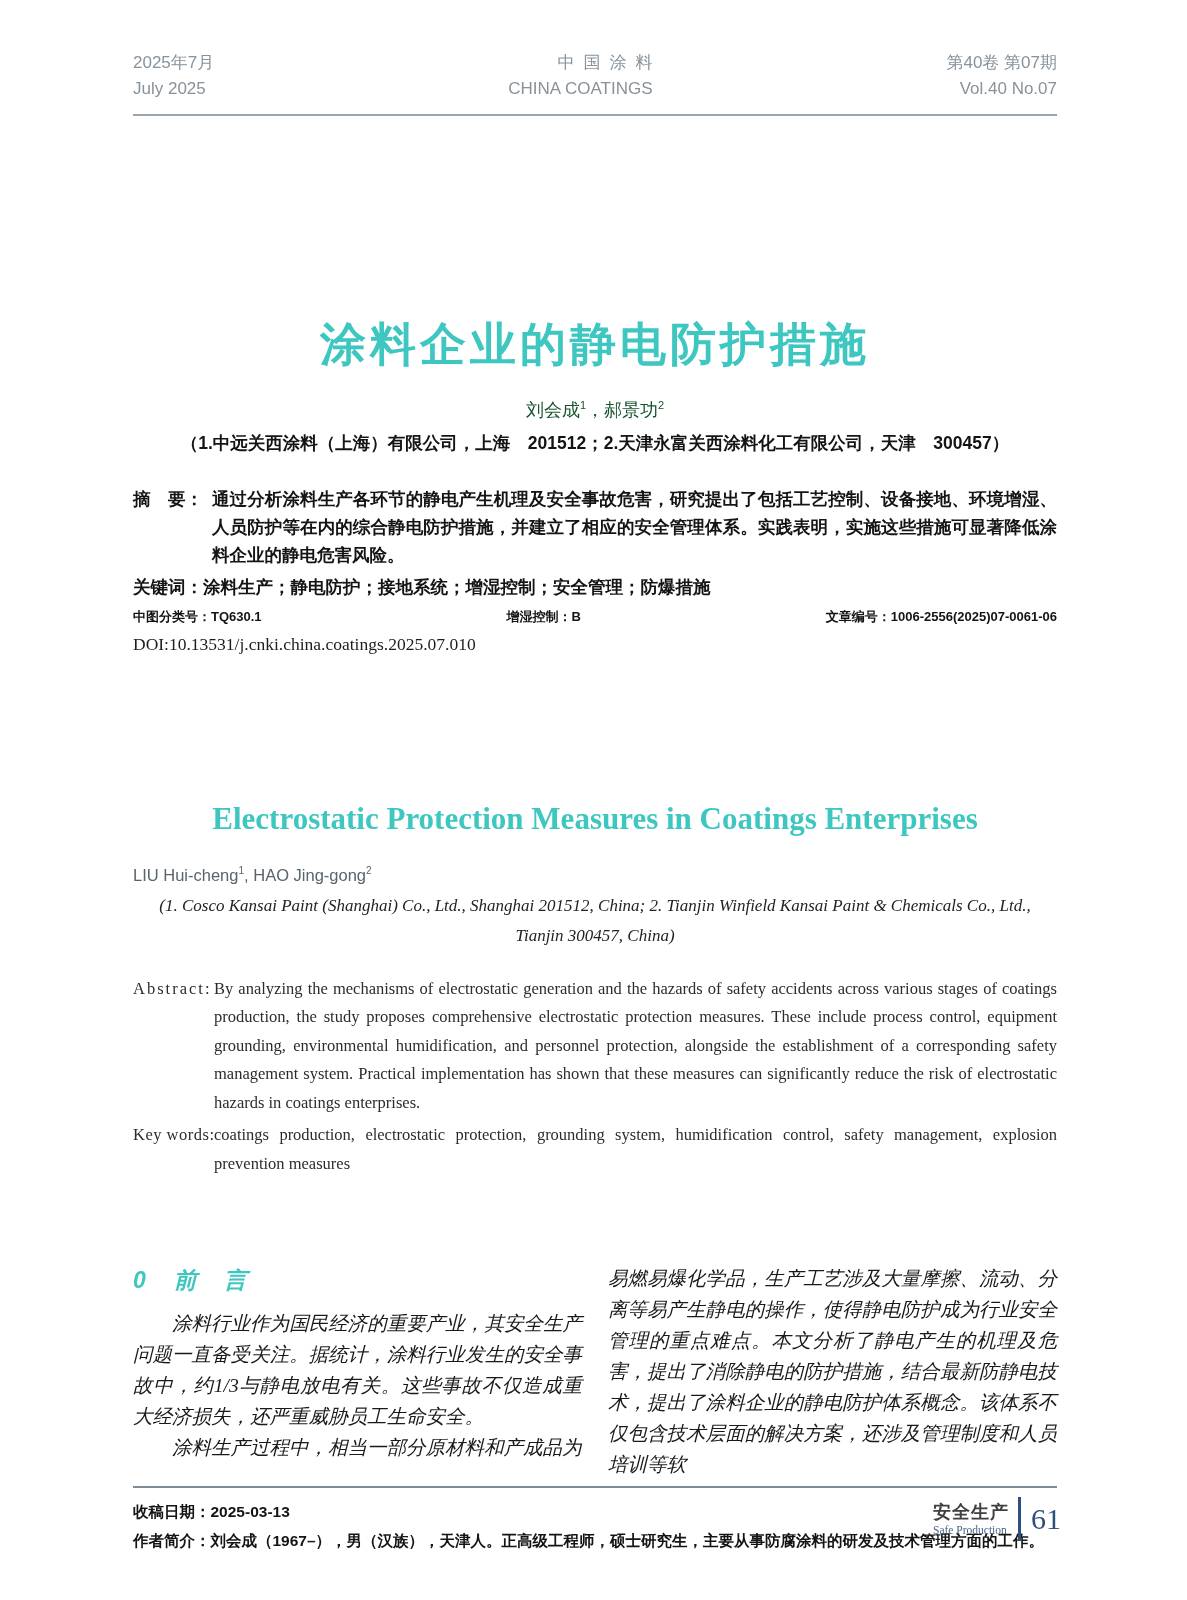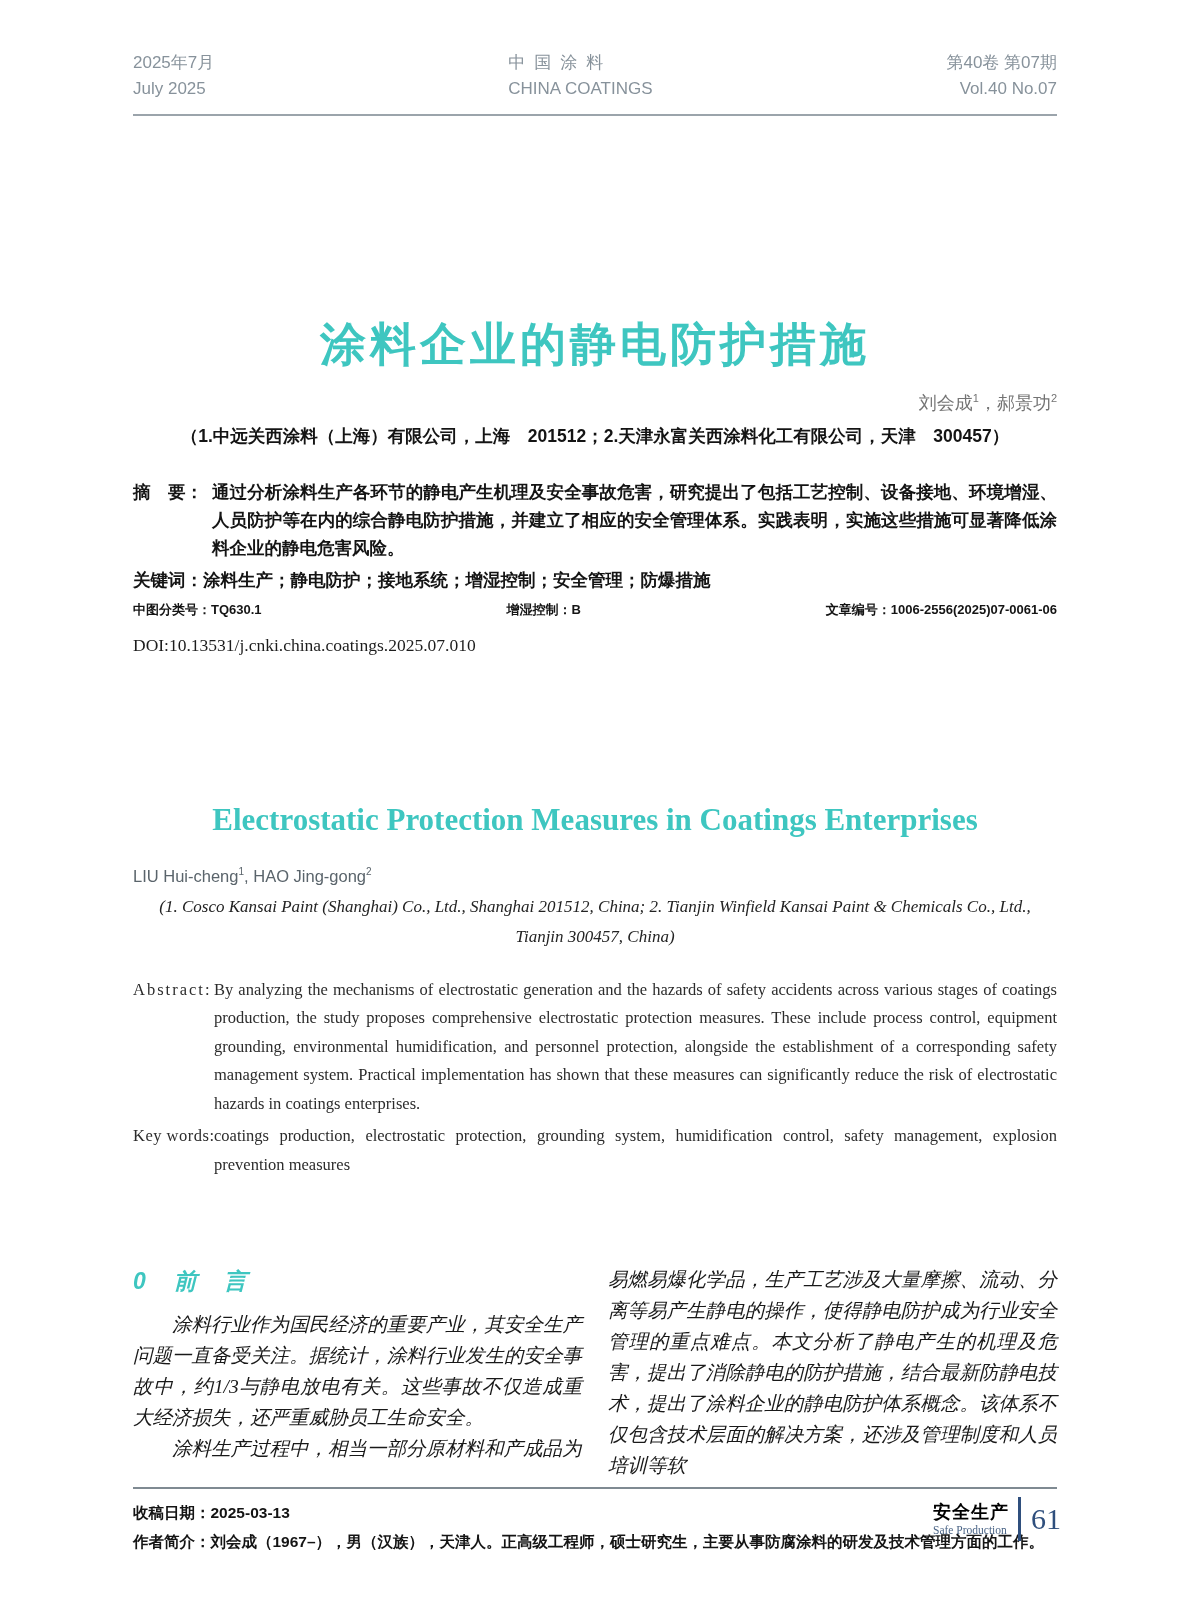--- a/index.html
+++ b/index.html
@@ -4,39 +4,39 @@
 <style>
   html,body{margin:0;padding:0;background:#ffffff;}
   .page{position:relative;width:1187px;height:1600px;background:#ffffff;overflow:hidden;
         font-family:"Liberation Sans",sans-serif;color:#141414;}
   .content{padding:0 130px 0 133px;}
 
   
   .journal-header{display:flex;justify-content:space-between;align-items:flex-start;
         padding-top:50px;color:#87929b;font-size:17px;line-height:26px;}
   .jh-left{text-align:left;}
-  .jh-center{text-align:left;}
+  .jh-center{text-align:right;}
   .jh-center .cn{letter-spacing:9px;margin-right:-9px;}
   .jh-right{text-align:right;}
   .header-rule{border-bottom:2px solid #9ba4ab;margin-top:12px;}
 
   
   .title-cn{margin-top:198px;text-align:center;font-size:46px;font-weight:bold;
         color:#3ec6c0;letter-spacing:4px;}
-  .authors-cn{margin-top:15px;text-align:right;font-size:18px;color:#737373;}
+  .authors-cn{margin-top:22px;text-align:center;font-size:18px;color:#14532d;}
   .authors-cn sup{font-size:11px;}
   .affil-cn{margin-top:9px;text-align:center;font-size:17.5px;font-weight:bold;color:#141414;}
 
   .abs-cn{margin-top:30px;position:relative;padding-left:79px;font-size:17.5px;font-weight:bold;
         line-height:28px;text-align:justify;color:#141414;}
   .abs-cn .hang-label{position:absolute;left:0;top:0;}
   .kw-cn{margin-top:6px;font-size:17.5px;font-weight:bold;color:#141414;}
   .class-row{margin-top:9px;display:flex;justify-content:space-between;
         font-size:13px;font-weight:bold;color:#141414;}
-  .doi{margin-top:16px;font-family:"Liberation Serif",serif;font-size:17.5px;
+  .doi{margin-top:8px;font-family:"Liberation Serif",serif;font-size:17.5px;
         font-weight:normal;color:#1d1d1d;}
 
   
   .title-en{margin-top:146px;text-align:center;font-family:"Liberation Serif",serif;
         font-weight:bold;font-size:31px;color:#3ec6c0;}
   .authors-en{margin-top:28px;text-align:left;font-size:16.5px;color:#5a646b;}
   .authors-en sup{font-size:10px;}
   .affil-en{margin-top:6px;text-align:center;font-family:"Liberation Serif",serif;
         font-style:italic;font-size:17px;line-height:30px;color:#232323;}
   .abs-en{margin-top:24px;position:relative;padding-left:81px;
@@ -57,21 +57,21 @@
   .col.right-col p{text-indent:0;}
 
   
   .footnotes{margin-top:6px;border-top:2px solid #7f8a92;padding-top:13px;
         font-size:15.5px;font-weight:bold;color:#141414;line-height:22px;}
   .footnotes .fn-line + .fn-line{margin-top:7px;}
 
   
   .page-footer{position:absolute;top:1497px;right:126px;display:flex;align-items:center;}
   .pf-text{display:flex;flex-direction:column;align-items:flex-start;}
-  .pf-cn{font-size:18px;font-weight:bold;color:#000000;letter-spacing:1px;line-height:20px;}
+  .pf-cn{font-size:18px;font-weight:bold;color:#404040;letter-spacing:1px;line-height:20px;}
   .pf-en{font-family:"Liberation Serif",serif;font-size:11.5px;color:#4a6486;margin-top:2px;}
   .pf-divider{width:3px;height:44px;background:#2f4f7d;margin:0 10px 0 9px;}
   .pf-num{font-family:"Liberation Serif",serif;font-size:30px;color:#2f4f7d;}
 </style>
 </head>
 <body>
 
 <div class="page">
   <div class="content">
 

